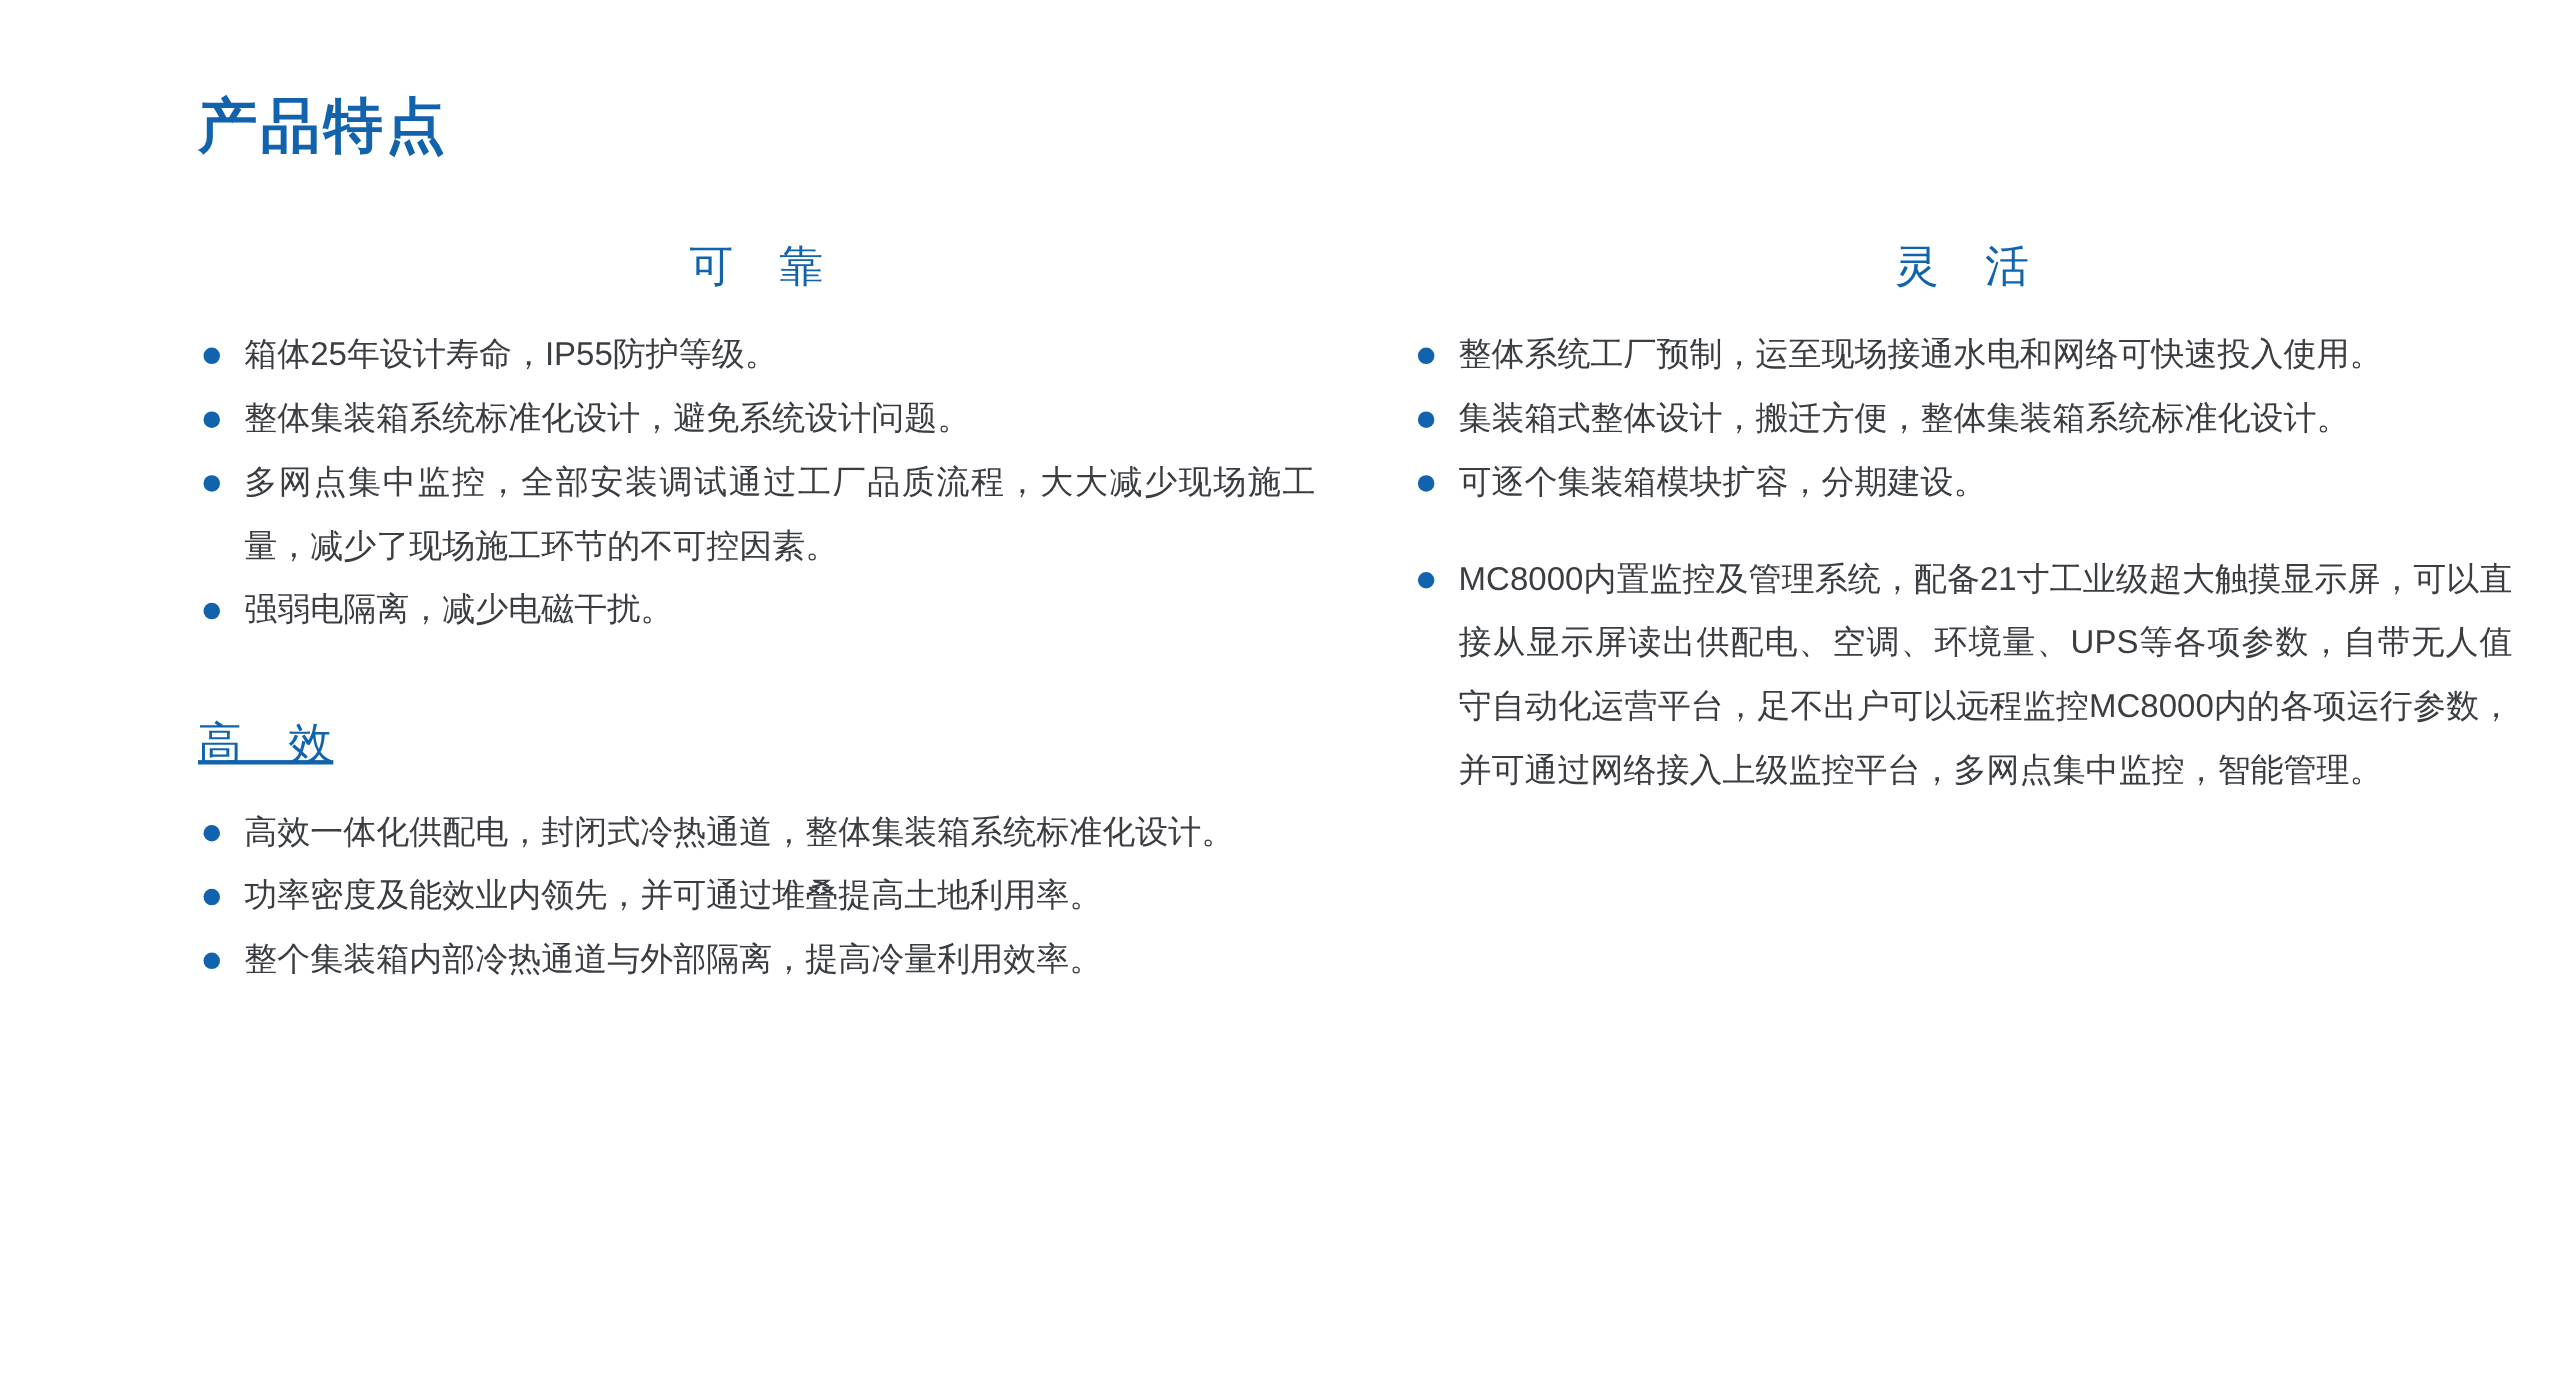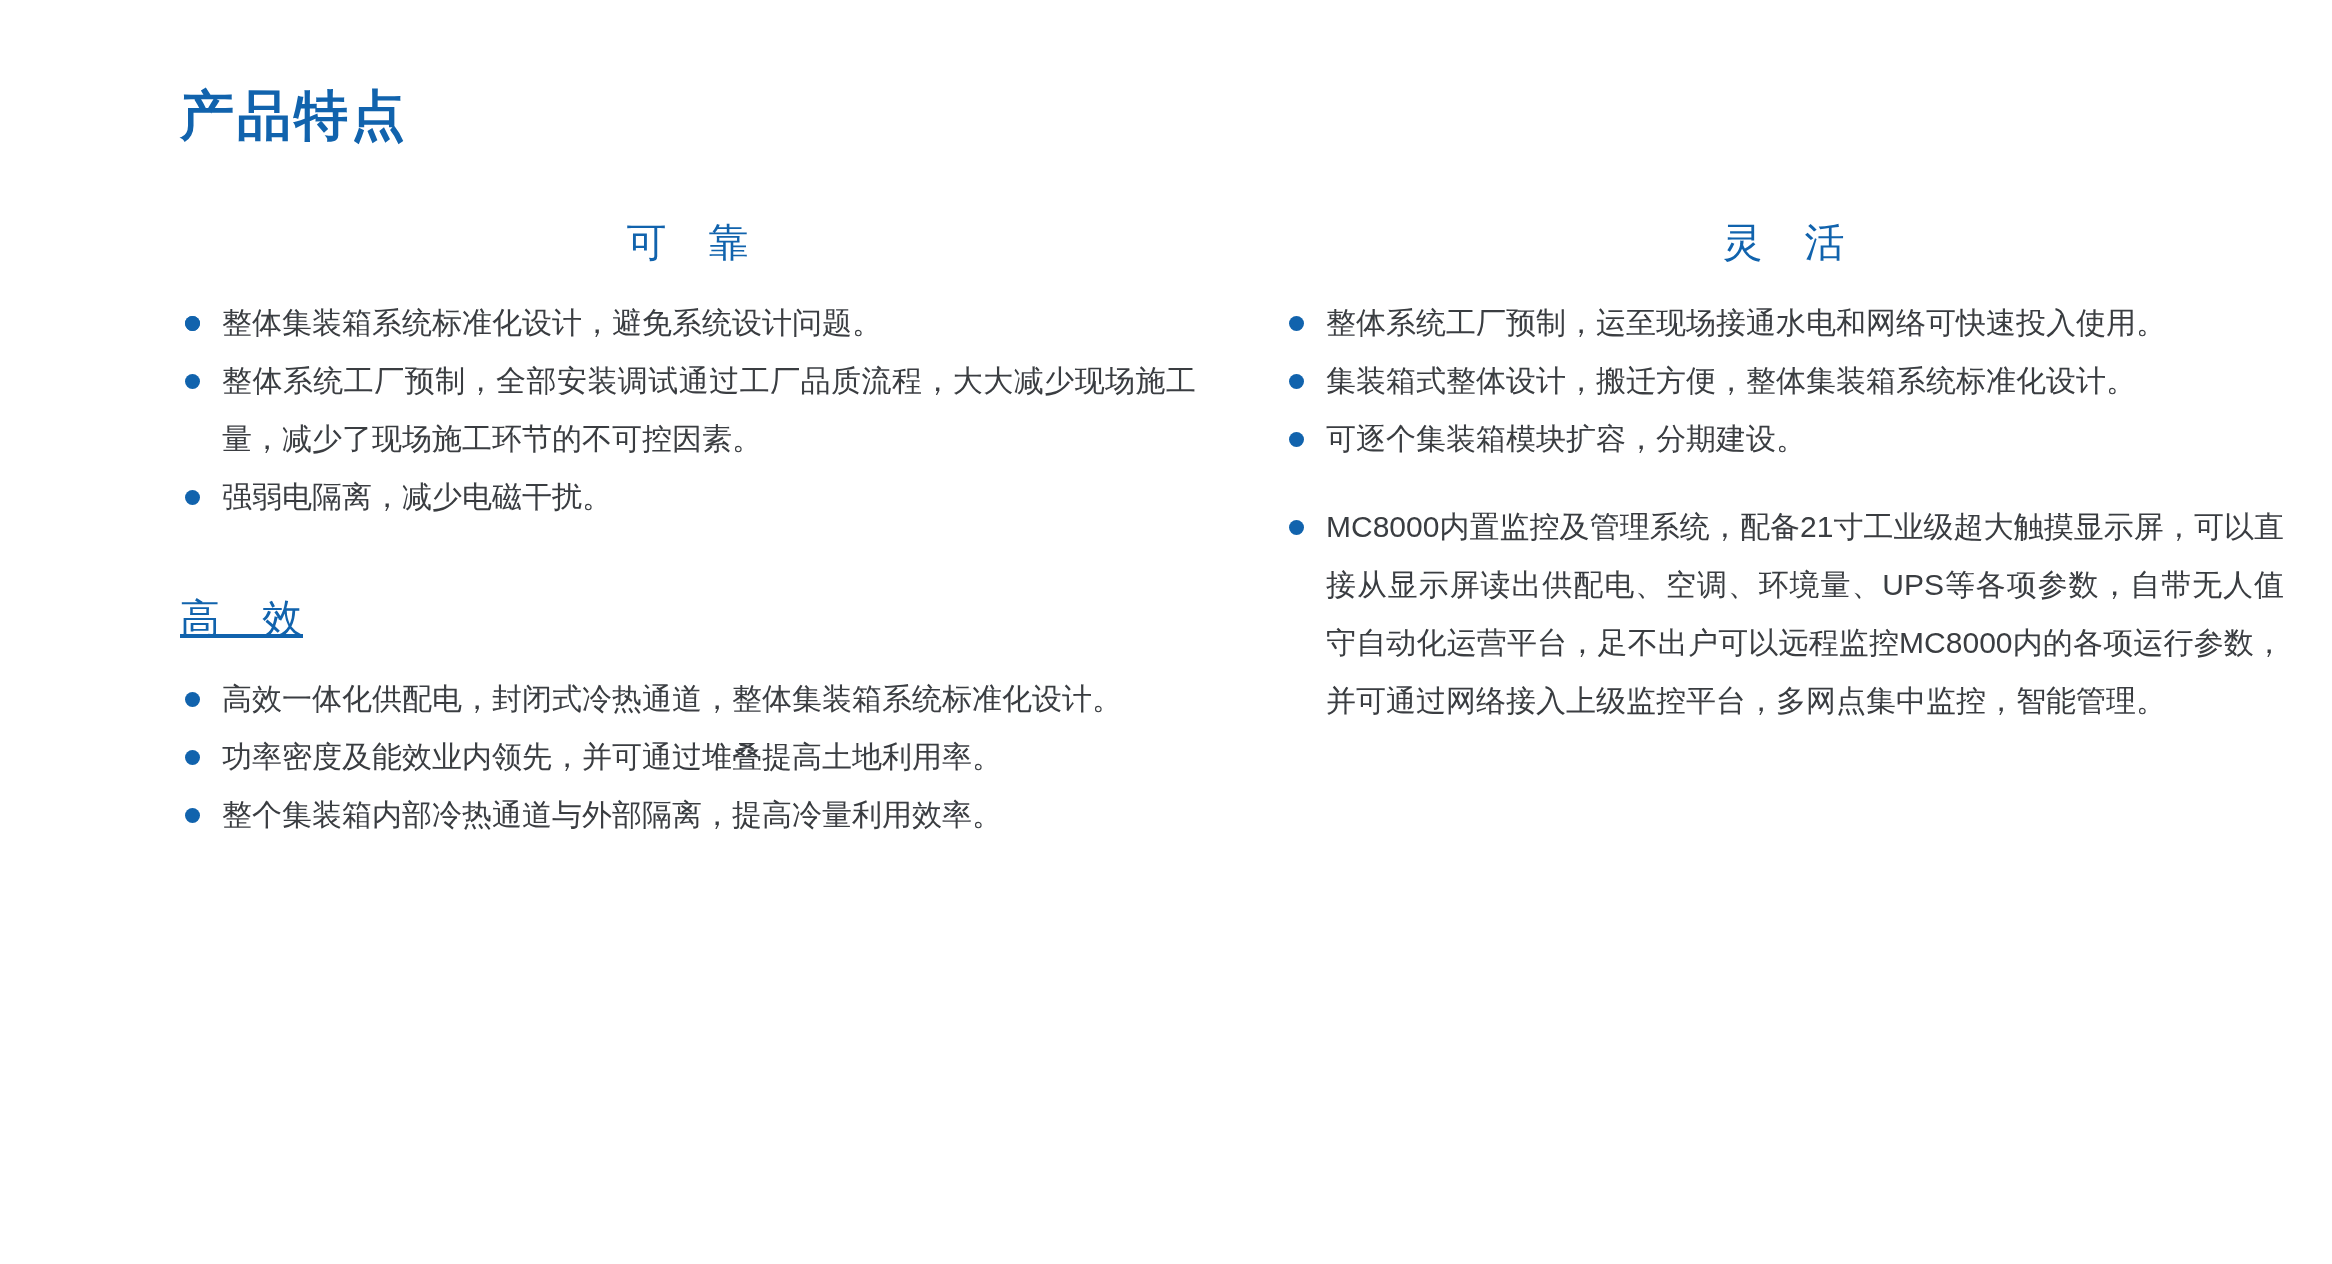--- a/index.html
+++ b/index.html
@@ -75,23 +75,23 @@
 
   <h1 class="page-title">产品特点</h1>
 
   <div class="columns">
 
     <div class="col">
 
       <section class="feature-section first">
         <h2>可　靠</h2>
         <ul class="feature-list">
-            <li><span class="dot"></span></li>
+            <li><span class="dot"></span><span>箱体25年设计寿命，IP55防护等级。</span></li>
             <li><span class="dot"></span><span>整体集装箱系统标准化设计，避免系统设计问题。</span></li>
-            <li><span class="dot"></span><span>整体系统工厂预制，全部安装调试通过工厂品质流程，大大减少现场施工量，减少了现场施工环节的不可控因素。</span></li>
+            <li><span class="dot"></span><span>多网点集中监控，全部安装调试通过工厂品质流程，大大减少现场施工量，减少了现场施工环节的不可控因素。</span></li>
             <li><span class="dot"></span><span>强弱电隔离，减少电磁干扰。</span></li>
           </ul>
       </section>
 
       <section class="feature-section second-left">
         <h2>高　效</h2>
         <ul class="feature-list">
             <li><span class="dot"></span><span>高效一体化供配电，封闭式冷热通道，整体集装箱系统标准化设计。</span></li>
             <li><span class="dot"></span><span>功率密度及能效业内领先，并可通过堆叠提高土地利用率。</span></li>
             <li><span class="dot"></span><span>整个集装箱内部冷热通道与外部隔离，提高冷量利用效率。</span></li>

